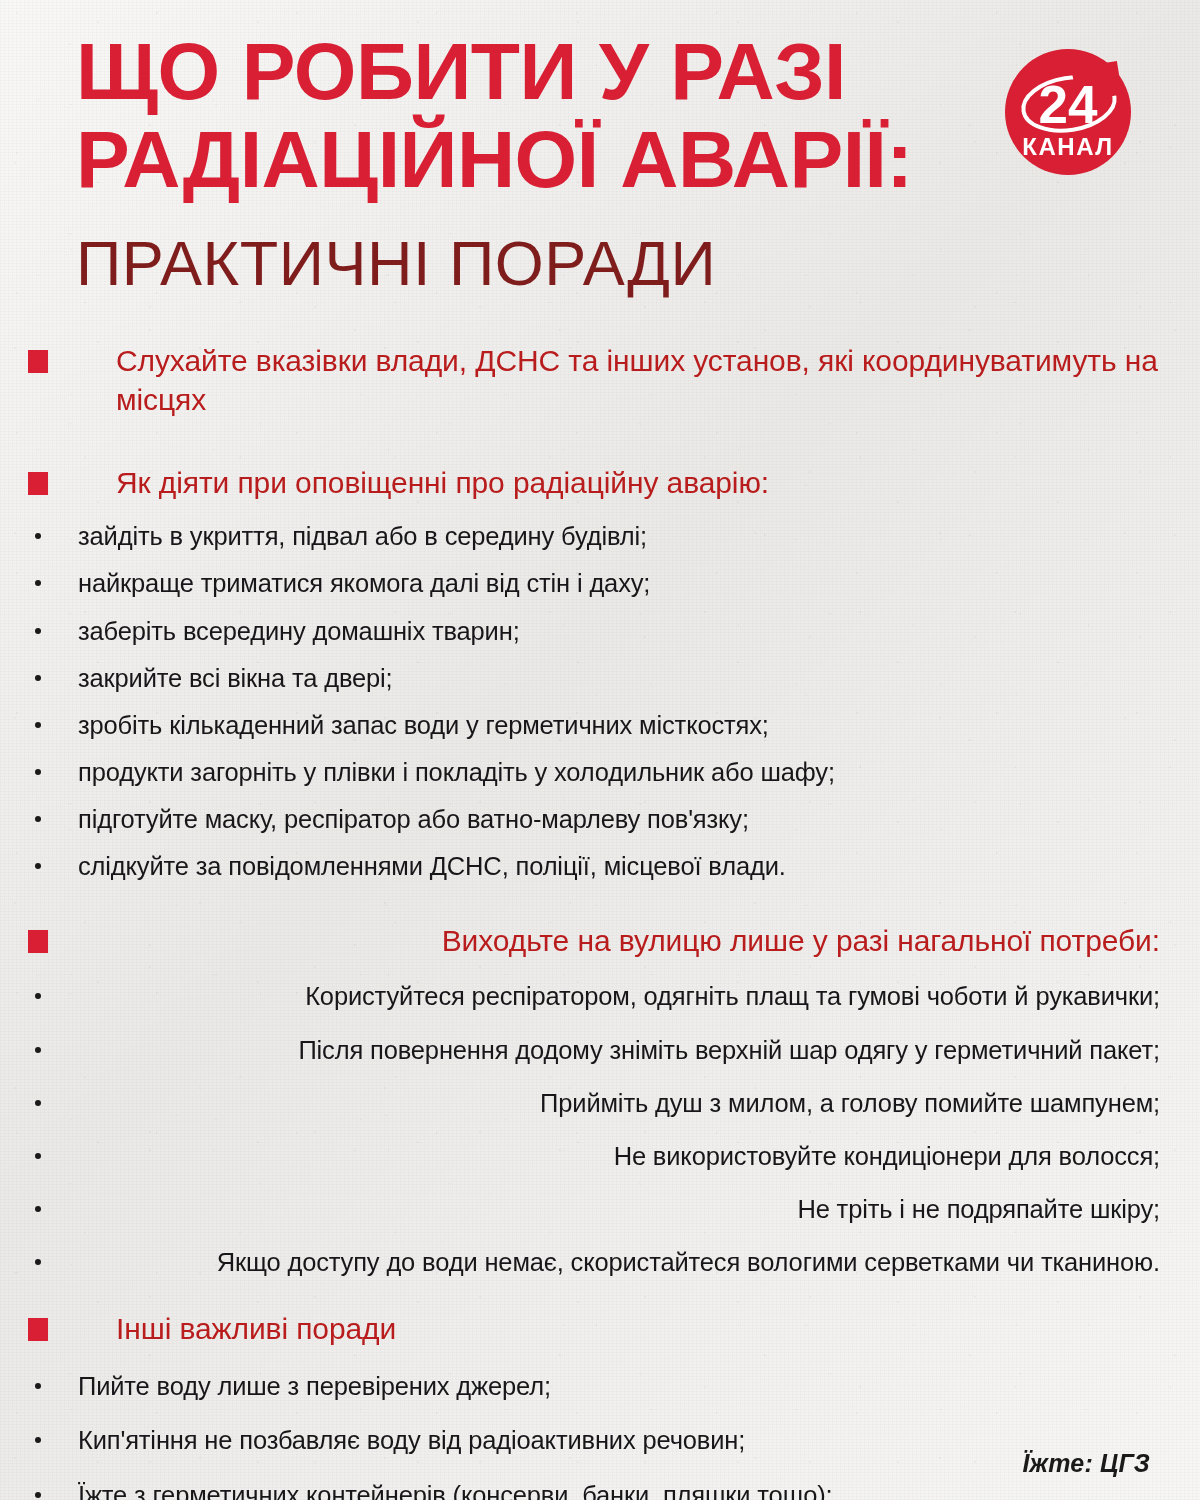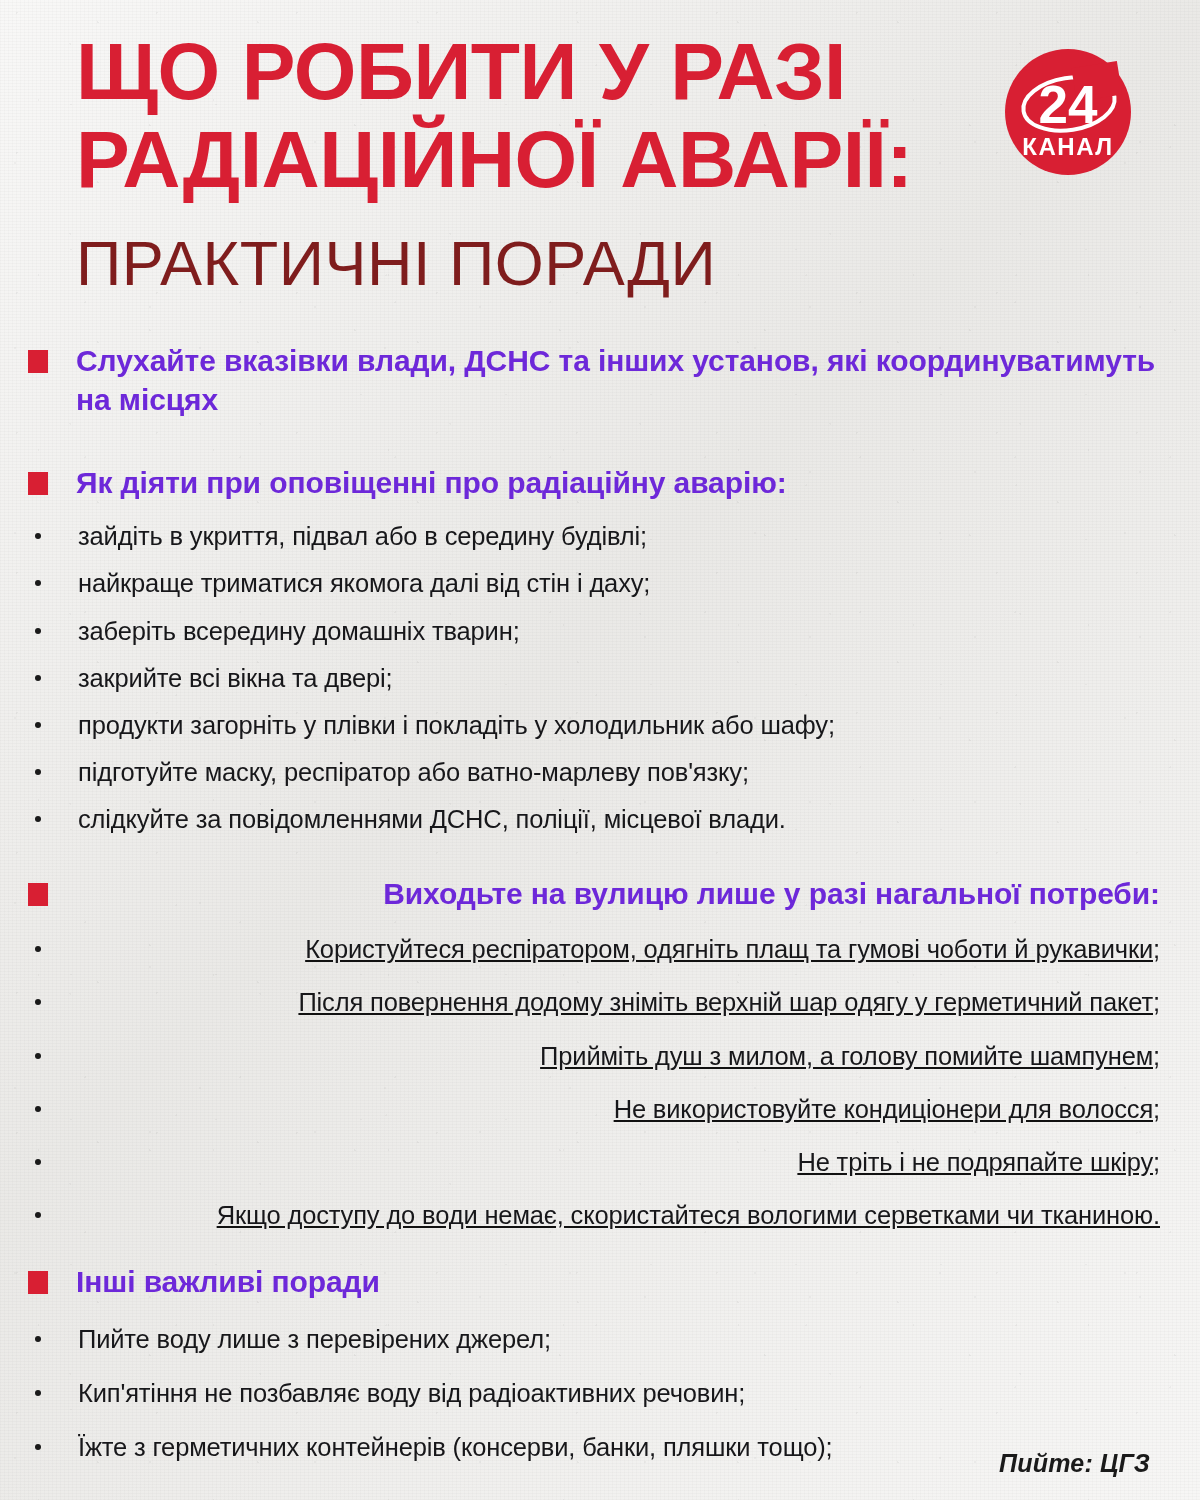--- a/index.html
+++ b/index.html
@@ -103,25 +103,26 @@
     margin-bottom:6px;
   }
   .section-marker {
     position:absolute;
     left:0; top:9px;
     width:20px; height:23px;
     background:#d81f33;
   }
   .section-title {
     font-family:"Liberation Sans", sans-serif;
-    font-weight:bold;
+    font-weight:normal;
     font-size:30px;
     line-height:1.30;
-    color:#6d28d9;
+    color:#b91c1c;
     letter-spacing:-0.1px;
+    margin-left:40px;
   }
 
   .items { list-style:none; margin-top:18px; padding-left:0; }
 
   .item {
     position:relative;
     padding-left:50px;
     font-size:25.5px;
     line-height:1.30;
     color:#17171a;
@@ -136,21 +137,21 @@
     border-radius:50%;
     background:#1a1a1a;
   }
 
   
   #section-0 { margin-bottom:44px; }
   #section-1 { margin-bottom:10px; }
   #section-1 .items { }
   #section-1 .item { margin-bottom:14px; font-size:25.5px; }
   #section-2 { margin-top:38px;text-align:right; }
-  #section-2 .items { margin-top:20px;text-decoration:underline; }
+  #section-2 .items { margin-top:20px; }
   #section-2 .item { margin-bottom:20px; }
   #section-3 { margin-top:30px; }
   #section-3 .items { margin-top:22px; }
   #section-3 .item { margin-bottom:21px;margin-top:20px; }
 
   
   .footer {
     position:absolute;
     right:34px; bottom:22px;
     font-style:italic;
@@ -200,20 +201,21 @@
     <div class="section" id="section-1">
       <div class="section-head">
         <span class="section-marker"></span>
         <div class="section-title">Як діяти при оповіщенні про радіаційну аварію:</div>
       </div>
       <ul class="items">
         <li class="item">зайдіть в укриття, підвал або в середину будівлі;</li>
         <li class="item">найкраще триматися якомога далі від стін і даху;</li>
         <li class="item">заберіть всередину домашніх тварин;</li>
         <li class="item">закрийте всі вікна та двері;</li>
+        <li class="item">зробіть кількаденний запас води у герметичних місткостях;</li>
         <li class="item">продукти загорніть у плівки і покладіть у холодильник або шафу;</li>
         <li class="item">підготуйте маску, респіратор або ватно-марлеву пов'язку;</li>
         <li class="item">слідкуйте за повідомленнями ДСНС, поліції, місцевої влади.</li>
       </ul>
     </div>
 
     <div class="section" id="section-2">
       <div class="section-head">
         <span class="section-marker"></span>
         <div class="section-title">Виходьте на вулицю лише у разі нагальної потреби:</div>
@@ -236,15 +238,15 @@
       <ul class="items">
         <li class="item">Пийте воду лише з перевірених джерел;</li>
         <li class="item">Кип'ятіння не позбавляє воду від радіоактивних речовин;</li>
         <li class="item">Їжте з герметичних контейнерів (консерви, банки, пляшки тощо);</li>
 
       </ul>
     </div>
 
   </div>
 
-  <div class="footer">Пийте: ЦГЗ</div>
+  <div class="footer">Їжте: ЦГЗ</div>
 
 </div>
 
 </body></html>

